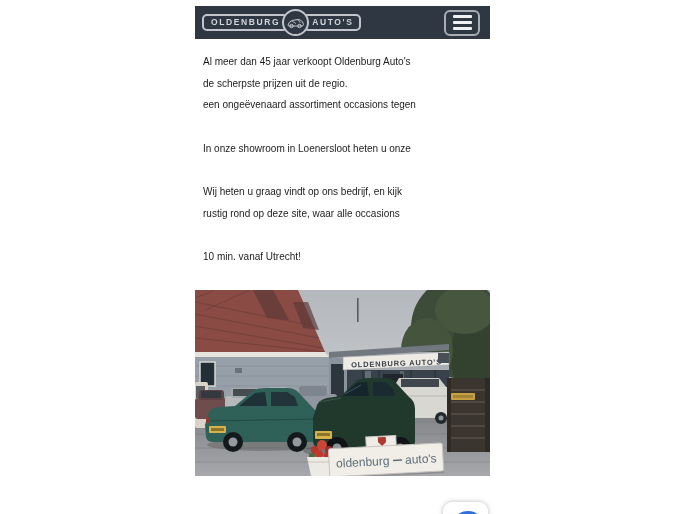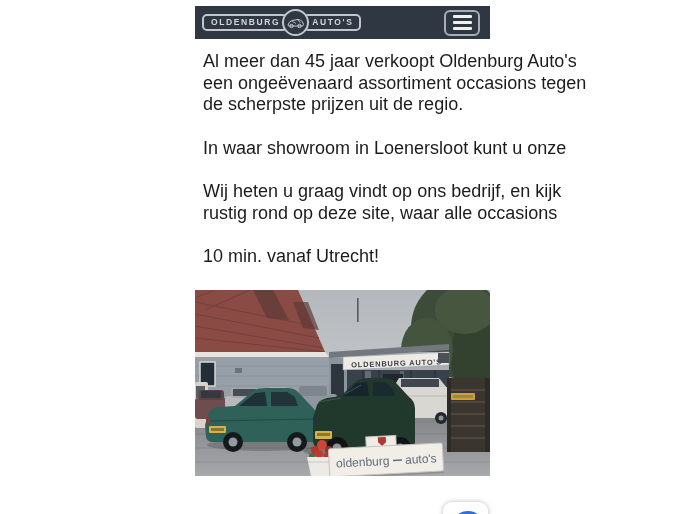--- a/index.html
+++ b/index.html
@@ -30,21 +30,21 @@
   }
   .menu-btn{
     width:36px;height:26px;border:2px solid #a9aeb5;border-radius:6px;
     background:transparent;display:flex;flex-direction:column;gap:3px;
     align-items:center;justify-content:center;cursor:pointer;box-sizing:border-box;padding:0;
   }
   .menu-btn span{display:block;width:19px;height:3px;background:#eef0f2;border-radius:1px;}
 
   
   .main{position:absolute;top:33px;left:0;width:295px;box-sizing:border-box;padding:12px 0 0 8px;}
-  .main p{margin:0 0 22px 0;font-size:18px;line-height:21.5px;color:#1c1c1e;}
+  .main p{margin:0 0 22px 0;font-size:10px;line-height:21.5px;color:#1c1c1e;}
   .main p .line{display:block;white-space:nowrap;}
 
   
   .photo{width:295px;height:186px;overflow:hidden;margin-top:2px;position:relative;}
   .photo svg{display:block;}
 
   
   .chat-widget{
     position:absolute;right:2px;bottom:-6px;width:45px;height:24px;
     background:#ffffff;border-radius:9px 9px 0 0;
@@ -75,25 +75,25 @@
       <button class="menu-btn" aria-label="menu">
         <span></span>
         <span></span>
         <span></span>
       </button>
     </header>
 
     <div class="main">
       <p>
         <span class="line">Al meer dan 45 jaar verkoopt Oldenburg Auto's</span>
+        <span class="line">de scherpste prijzen uit de regio.</span>
         <span class="line">een ongeëvenaard assortiment occasions tegen</span>
-        <span class="line">de scherpste prijzen uit de regio.</span>
-      </p>
-      <p>
-        <span class="line">In waar showroom in Loenersloot kunt u onze</span>
+      </p>
+      <p>
+        <span class="line">In onze showroom in Loenersloot heten u onze</span>
       </p>
       <p>
         <span class="line">Wij heten u graag vindt op ons bedrijf, en kijk</span>
         <span class="line">rustig rond op deze site, waar alle occasions</span>
       </p>
       <p>
         <span class="line">10 min. vanaf Utrecht!</span>
       </p>
 
       <div class="photo" style="margin-left:-8px;">

